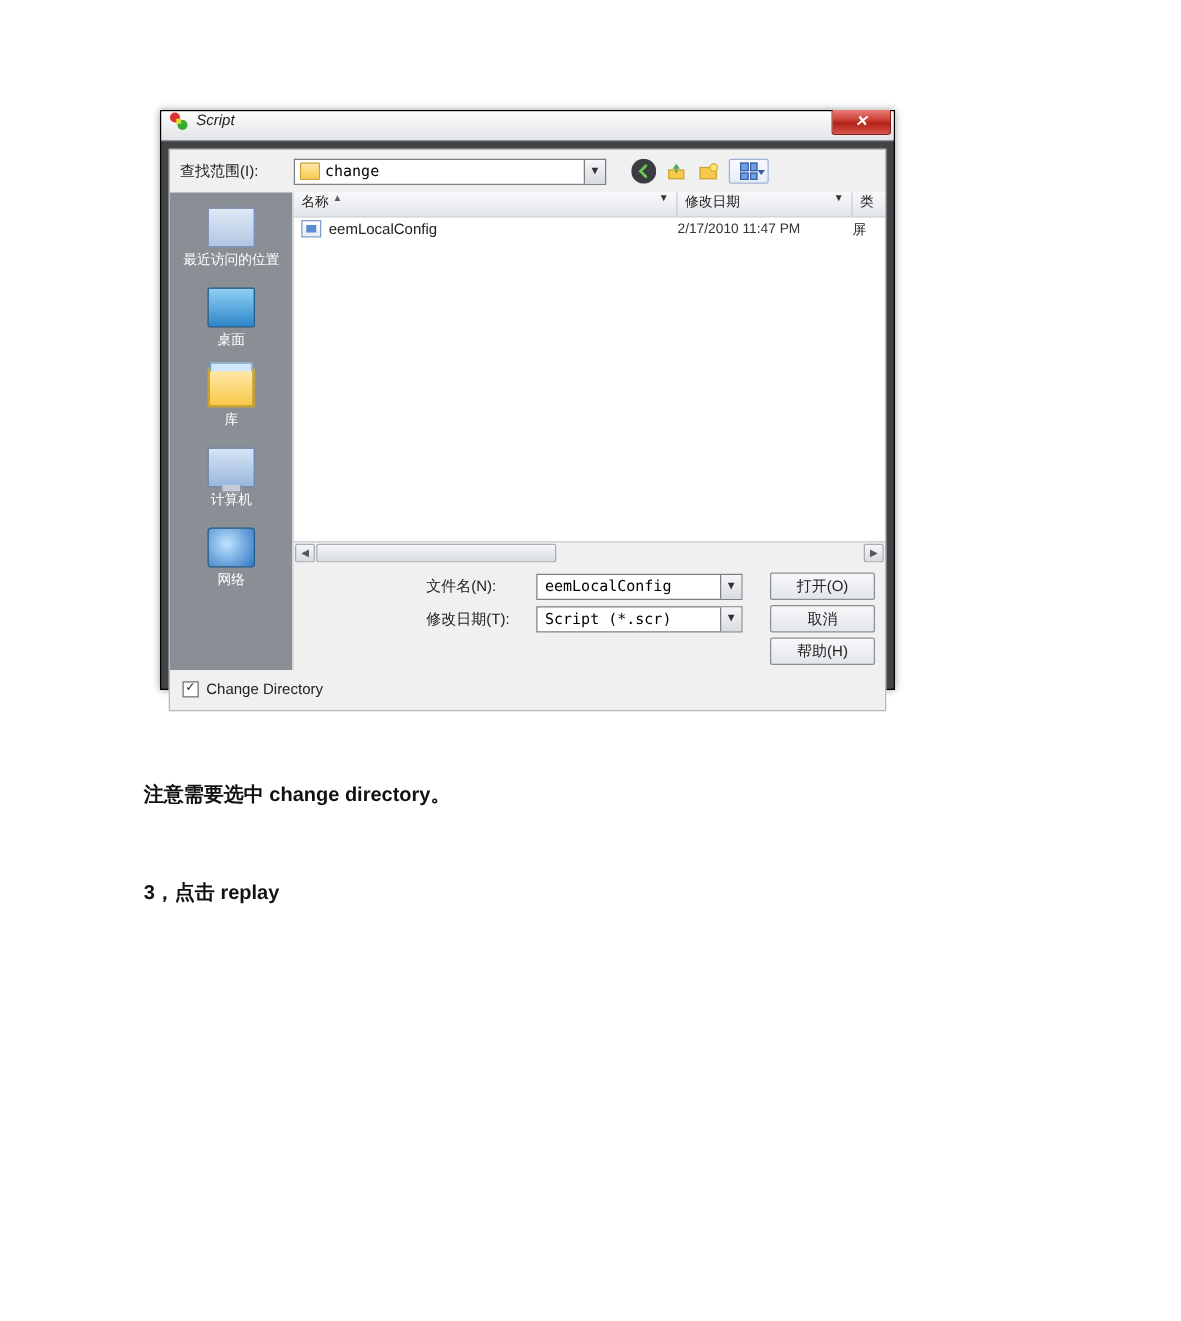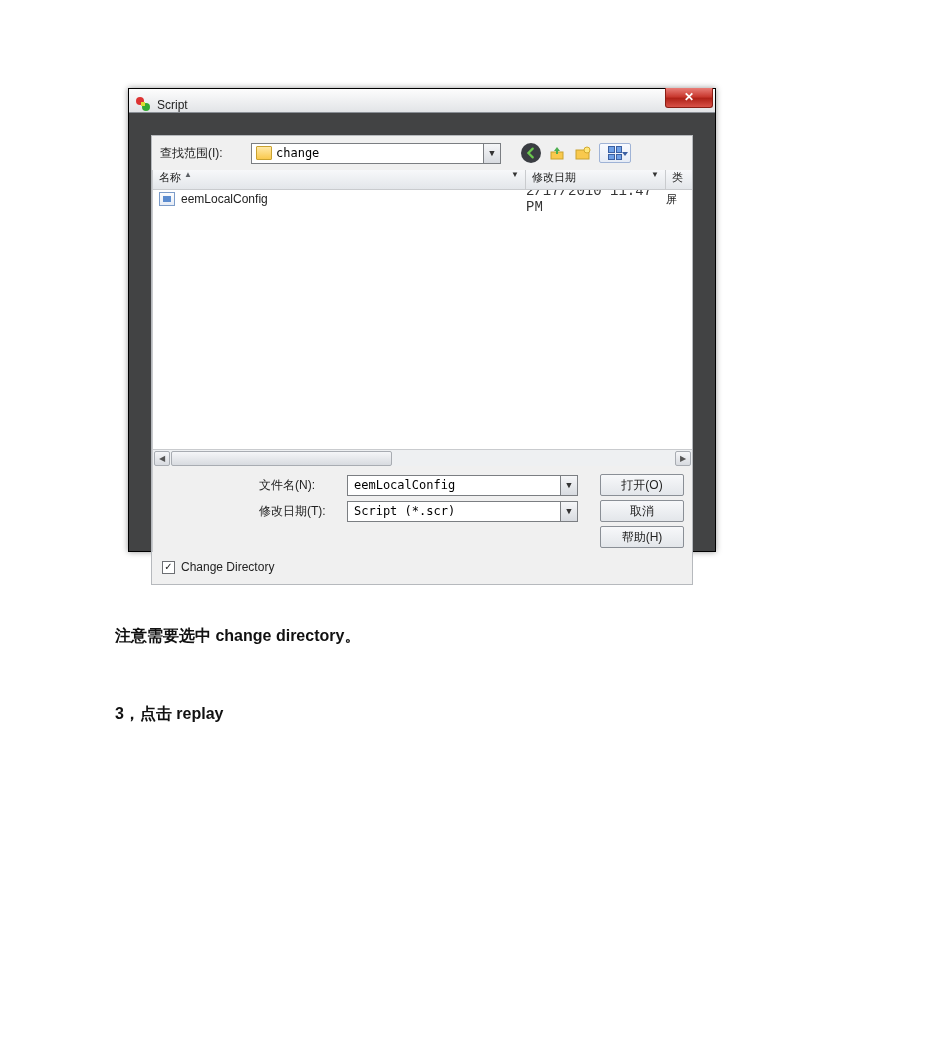--- a/index.html
+++ b/index.html
@@ -20,24 +20,25 @@
     height: 464px;
     background: #424344;
     border: 1px solid #000;
     box-shadow: 0 0 6px rgba(0,0,0,.4);
   }
 
   .titlebar {
     height: 24px;
     background: linear-gradient(#fdfdfd, #e2e4e7);
     display: flex;
-    align-items: flex-end;
+    align-items: flex-start;
     padding: 0 6px;
     border-bottom: 1px solid #8a8f96;
     position: relative;
+    font-style: italic;
   }
   .titlebar .appicon {
     width: 16px; height: 16px; margin-right: 6px;
   }
   .titlebar .title { color: #222; }
   .close-btn {
     position: absolute;
     right: 2px; top: -1px;
     width: 48px; height: 20px;
     background: linear-gradient(#e97e78, #c93a30 45%, #b02218 55%, #d85147);
@@ -46,21 +47,21 @@
     border-bottom-left-radius: 3px;
     border-bottom-right-radius: 3px;
     color: #fff;
     text-align: center;
     font-weight: bold;
     font-size: 12px;
     line-height: 18px;
   }
 
   .dialog-inner {
-    margin: 22px;
+    margin: 6px;
     background: #f0f0f0;
     border: 1px solid #b6b9bd;
     height: 450px;
     display: flex;
     flex-direction: column;
   }
 
   .lookin-row {
     display: flex;
     align-items: center;
@@ -160,21 +161,21 @@
     font-size:12px; color:#222;
   }
   .file-row .fico {
     width:16px; height:14px; margin-right:6px;
     display:flex; align-items:center; justify-content:center;
     background:linear-gradient(#fdfdfd,#e6ecf6);
     border:1px solid #7c9cc9;
   }
   .file-row .fico::after{ content:""; width:8px; height:6px; background:#5c8ccf;}
   .file-row .fname { flex:1;}
-  .file-row .fdate { width: 140px; font-size:14px; color:#333;font-family:Liberation Mono, monospace;}
+  .file-row .fdate { width: 140px; font-size:11px; color:#333;}
   .file-row .ftype { width: 20px; font-size:11px;}
 
   .hscroll {
     height:17px; background:#eef0f2; border-top:1px solid #c9cbce;
     display:flex; align-items:center; padding:0 1px;
   }
   .hscroll .arrow, .hscroll .thumb {
     height:15px; background:linear-gradient(#f5f6f8,#d8dbe0);
     border:1px solid #a8acb2; border-radius:2px;
     display:flex; align-items:center; justify-content:center; font-size:8px; color:#555;
@@ -275,20 +276,42 @@
               <div></div>
               <div></div>
               <div></div>
             </span>
         </div>
       </div>
     </div>
 
     <div class="body-row">
 
+      <div class="places-bar">
+        <div class="place">
+          <div class="pic recent"></div>
+          <span>最近访问的位置</span>
+        </div>
+        <div class="place">
+          <div class="pic desktop"></div>
+          <span>桌面</span>
+        </div>
+        <div class="place">
+          <div class="pic library"></div>
+          <span>库</span>
+        </div>
+        <div class="place">
+          <div class="pic computer"></div>
+          <span>计算机</span>
+        </div>
+        <div class="place">
+          <div class="pic network"></div>
+          <span>网络</span>
+        </div>
+      </div>
 
       <div class="file-pane">
         <div class="list-header">
           <div class="col name">
             <span>名称</span>
             <span class="sort-arrow">▲</span>
             <span class="dd-arrow">▼</span>
           </div>
           <div class="col date">
             <span>修改日期</span>

